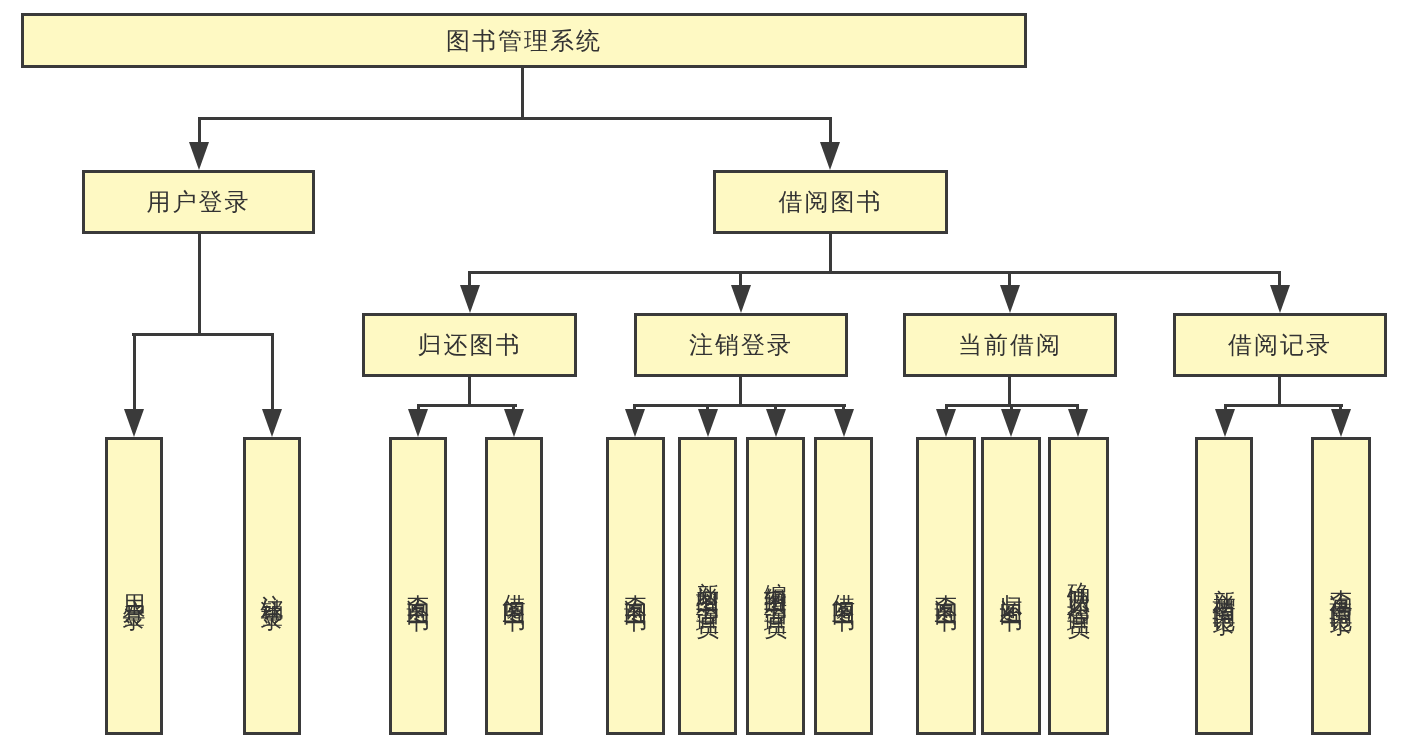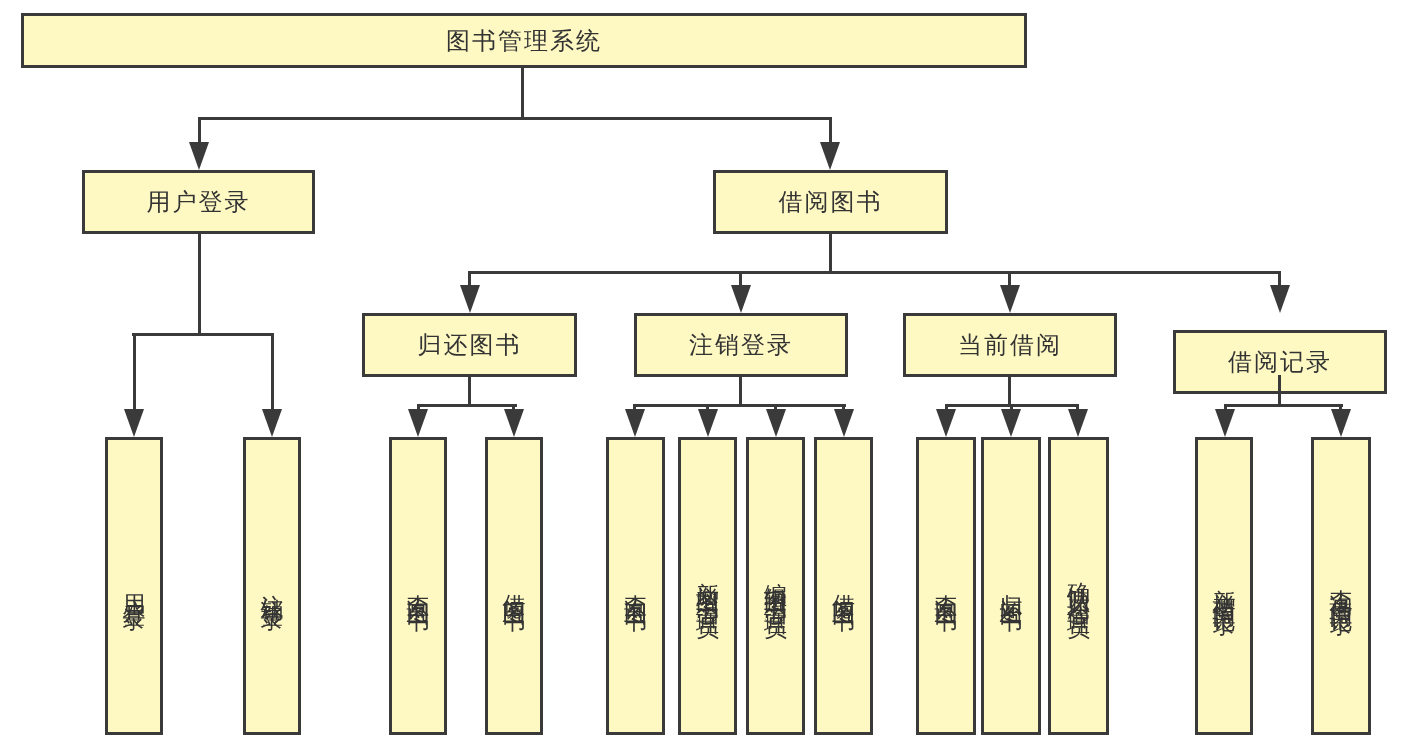--- a/index.html
+++ b/index.html
@@ -56,21 +56,21 @@
 
   <div class="box" style="left:362px;top:313px;width:215px;height:64px">
     <span class="lbl">归还图书</span>
   </div>
   <div class="box" style="left:634px;top:313px;width:214px;height:64px">
     <span class="lbl">注销登录</span>
   </div>
   <div class="box" style="left:903px;top:313px;width:214px;height:64px">
     <span class="lbl">当前借阅</span>
   </div>
-  <div class="box" style="left:1173px;top:330px;width:214px;height:64px">
+  <div class="box" style="left:1173px;top:313px;width:214px;height:64px">
     <span class="lbl">借阅记录</span>
   </div>
 
   <div class="box leaf" style="left:105px;top:437px;width:58px;height:298px">
     <span class="lbl">用户登录</span>
   </div>
   <div class="box leaf" style="left:243px;top:437px;width:58px;height:298px">
     <span class="lbl">注销登录</span>
   </div>
 

